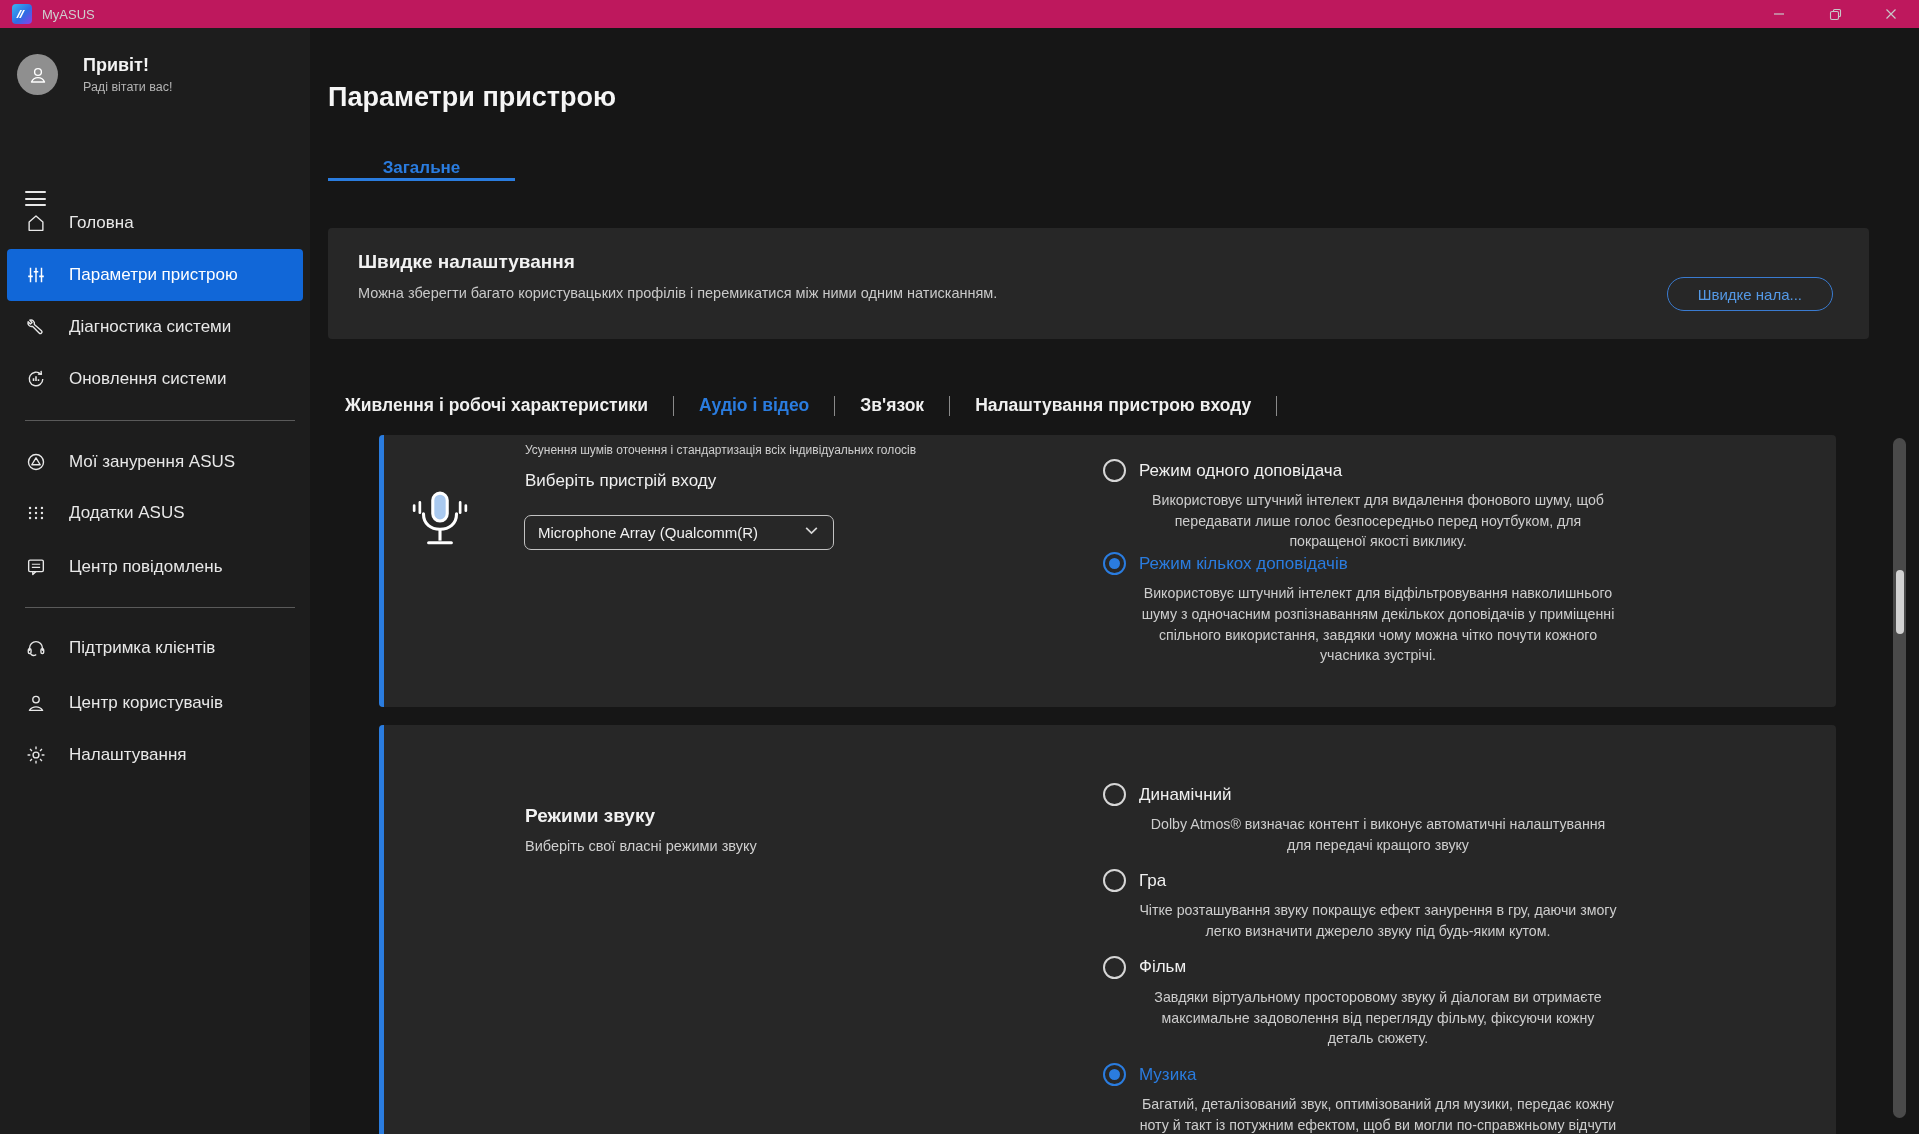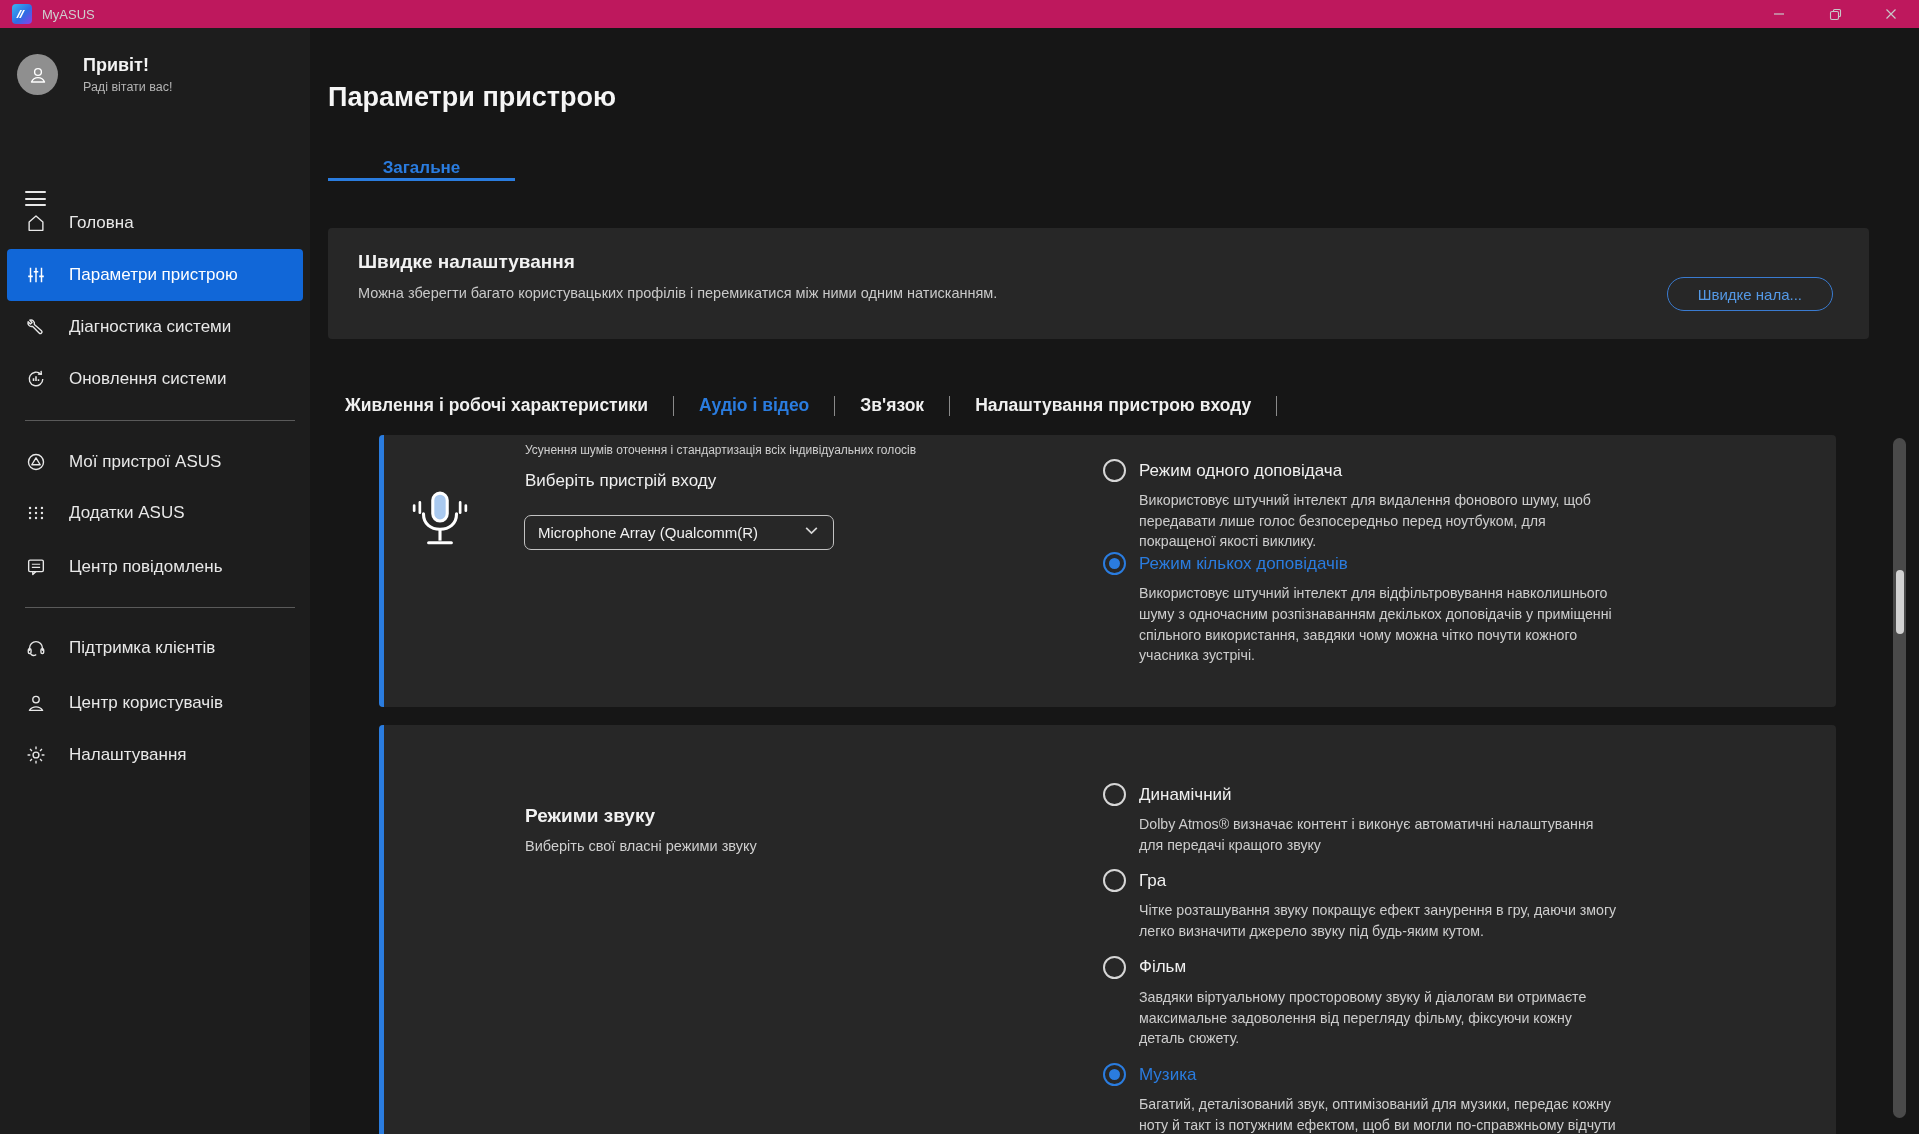--- a/index.html
+++ b/index.html
@@ -47,21 +47,21 @@
   .card-sound { height:470px; }
   .mic-icon { position:absolute; left:32px; top:54px; }
   .mic-sub { position:absolute; left:146px; top:8px; font-size:12px; color:#cfcfcf; }
   .mic-label { position:absolute; left:146px; top:36px; font-size:17px; color:#f0f0f0; }
   .dropdown { position:absolute; left:145px; top:80px; width:310px; height:35px; border:1.5px solid #c2c2c2; border-radius:7px; display:flex; align-items:center; padding:0 13px; cursor:pointer; }
   .dropdown-value { font-size:15px; color:#f0f0f0; white-space:nowrap; }
   .dropdown .chev { margin-left:auto; }
   .options { position:absolute; left:724px; width:690px; }
   .card-mic .options { top:24px; }
   .card-sound .options { top:58px; }
-  .opt { margin-bottom:0; }
+  .opt { margin-bottom:0;text-align:center; }
   .opt + .opt { margin-top:0; }
   .opt-row { display:flex; align-items:center; gap:13px; cursor:pointer; }
   .radio { width:23px; height:23px; border-radius:50%; border:2px solid #d6d6d6; flex:0 0 23px; position:relative; }
   .radio.sel { border-color:#2a7cdf; }
   .radio.sel::after { content:""; position:absolute; left:50%; top:50%; width:11px; height:11px; margin:-5.5px 0 0 -5.5px; border-radius:50%; background:#2a7cdf; }
   .opt-label { font-size:17px; color:#f0f0f0; }
   .opt.sel .opt-label { color:#2a7cdf; }
   .opt-desc { margin:8px 0 0 36px; max-width:478px; font-size:14.2px; line-height:1.46; color:#cdcdcd; }
   .mic-opt-2 { margin-top:24px; }
   .snd-opt { margin-bottom:14px; }
@@ -163,21 +163,21 @@
 
   <div class="divider" style="top:392px"></div>
 
   <div class="nav-item" style="top:408px">
     <span class="nav-icon">
       <svg width="22" height="22" viewBox="0 0 24 24" fill="none" stroke="#e8e8e8" stroke-width="1.5" stroke-linejoin="round">
           <circle cx="12" cy="12" r="8.2"></circle>
           <path d="M12 7.4 16.6 15H7.4z"></path>
         </svg>
     </span>
-    <span>Мої пристрої ASUS</span>
+    <span>Мої занурення ASUS</span>
   </div>
 
   <div class="nav-item" style="top:459px">
     <span class="nav-icon">
       <svg width="22" height="22" viewBox="0 0 24 24" fill="#e8e8e8">
           <circle cx="5.5" cy="6.5" r="1.3"></circle>
           <circle cx="12" cy="6.5" r="1.3"></circle>
           <circle cx="18.5" cy="6.5" r="1.3"></circle>
           <circle cx="5.5" cy="12" r="1.3"></circle>
           <circle cx="12" cy="12" r="1.3"></circle>

